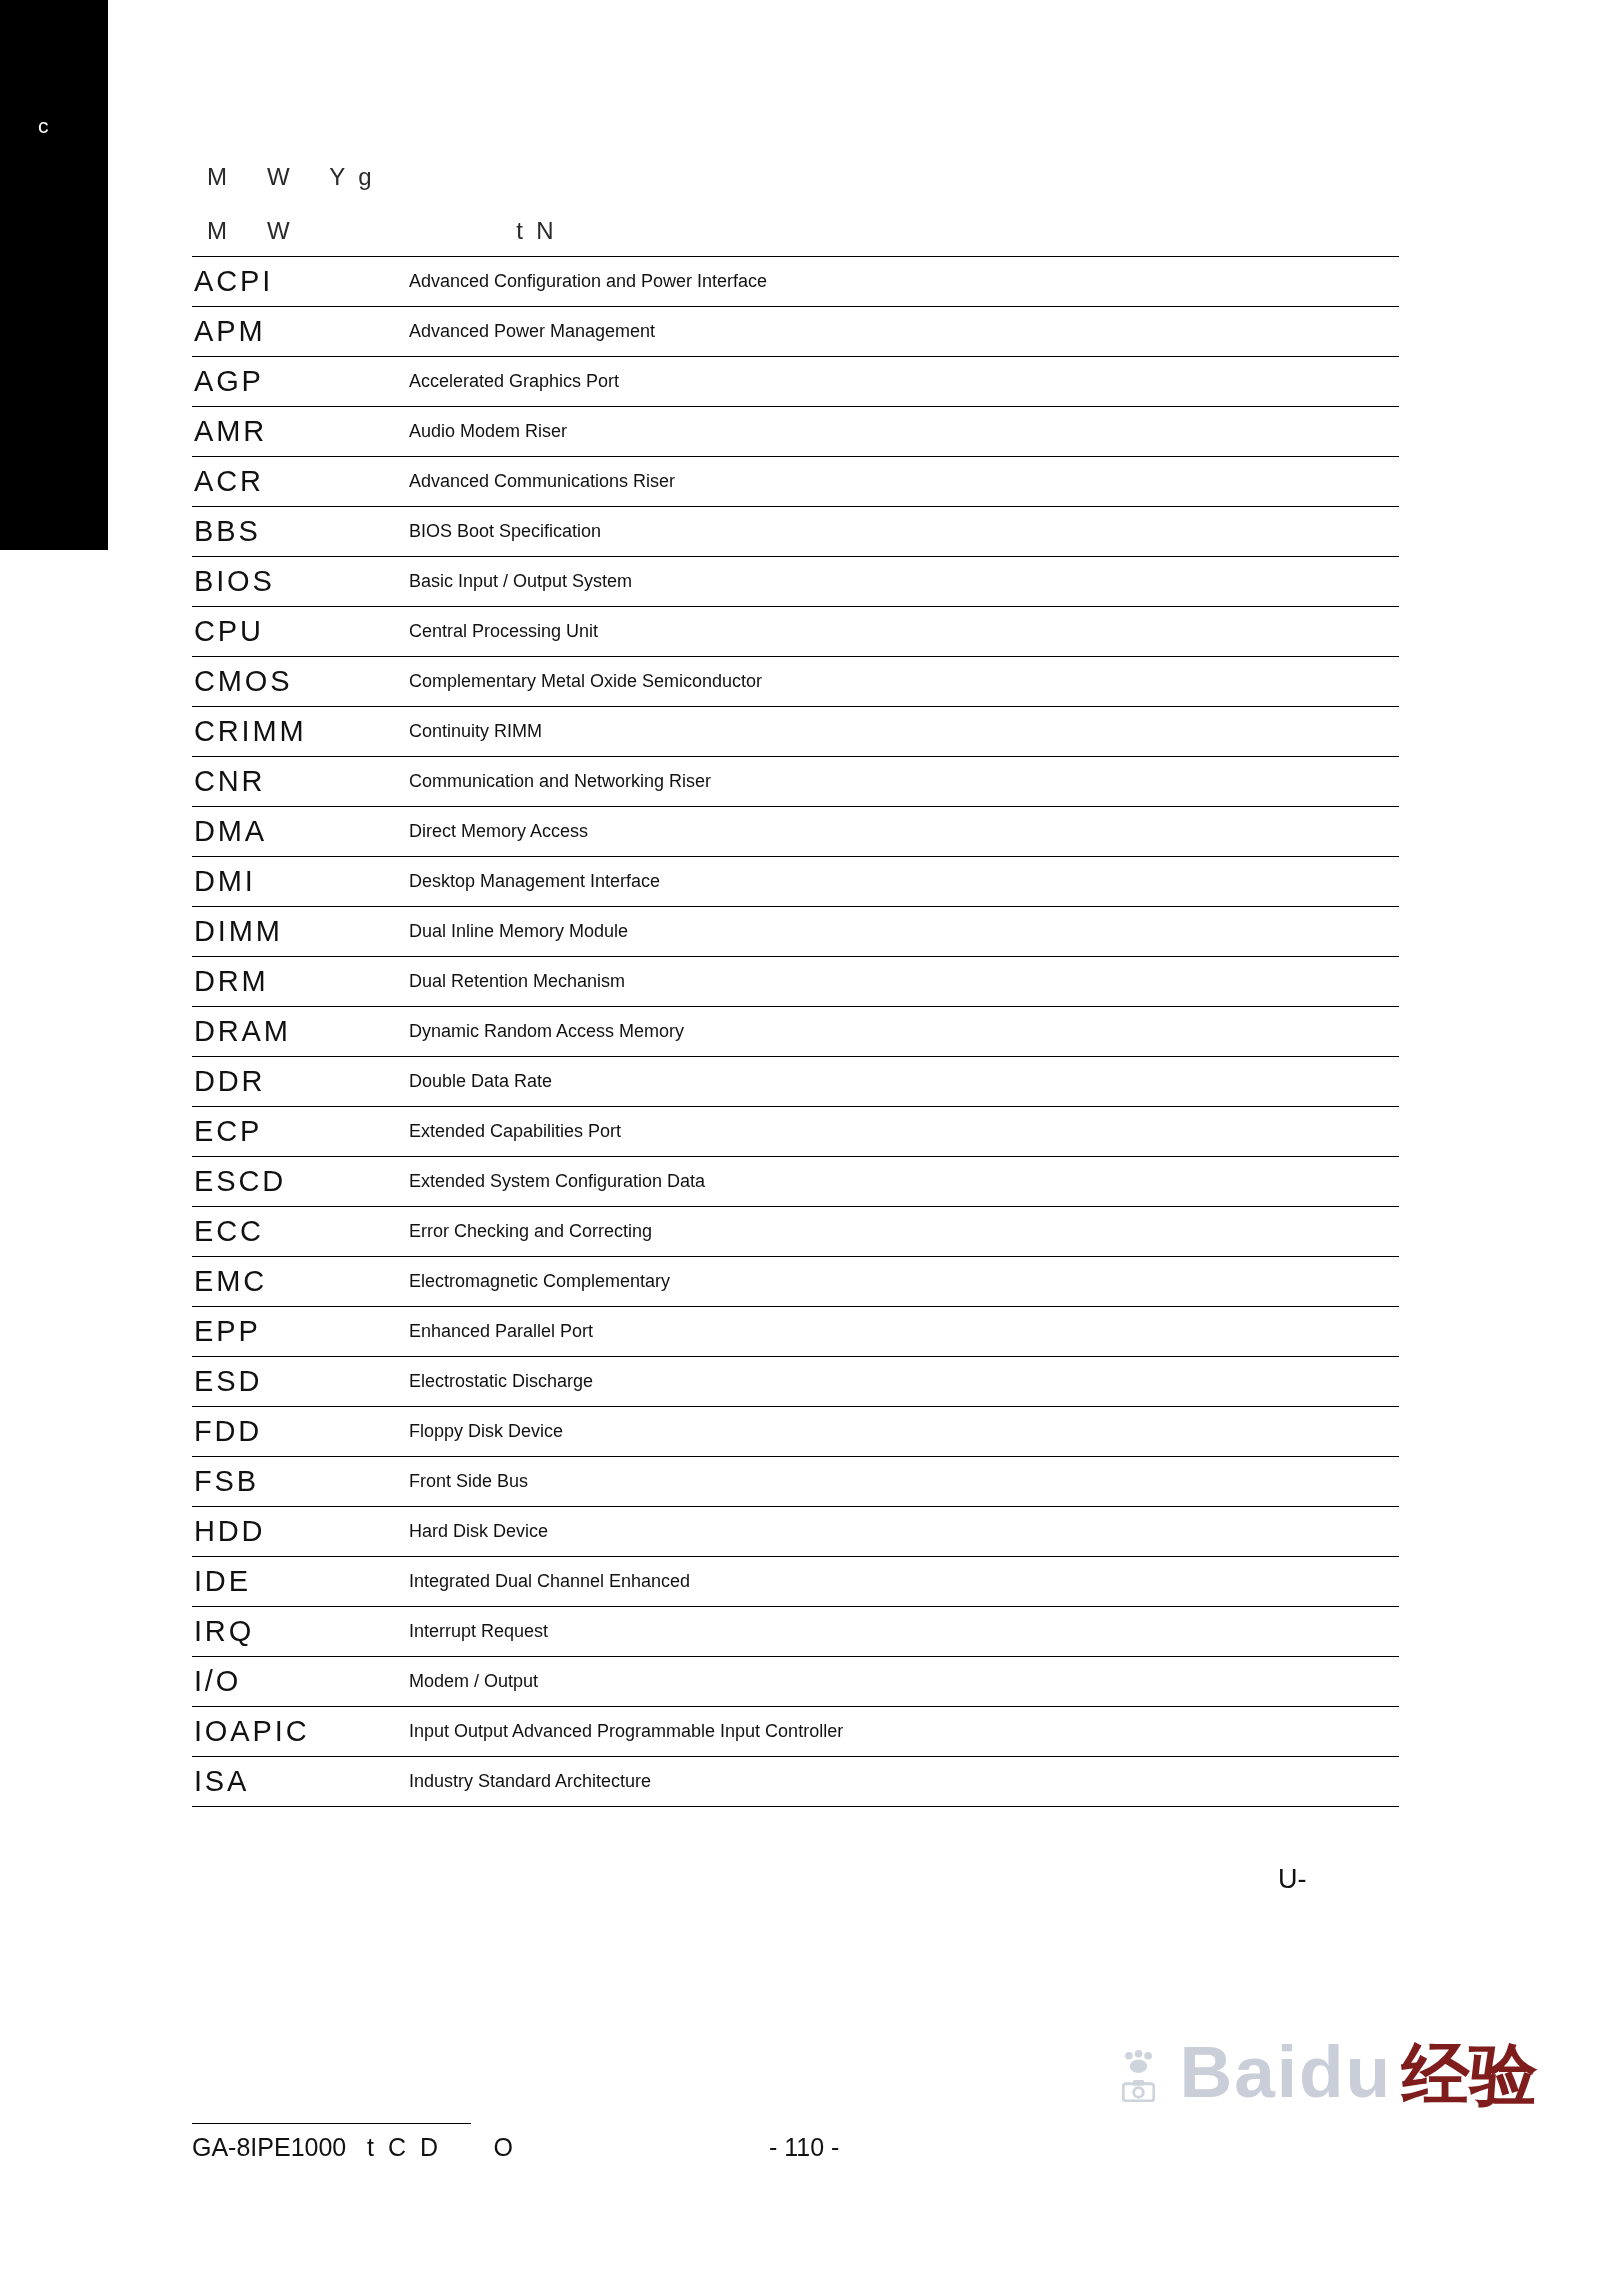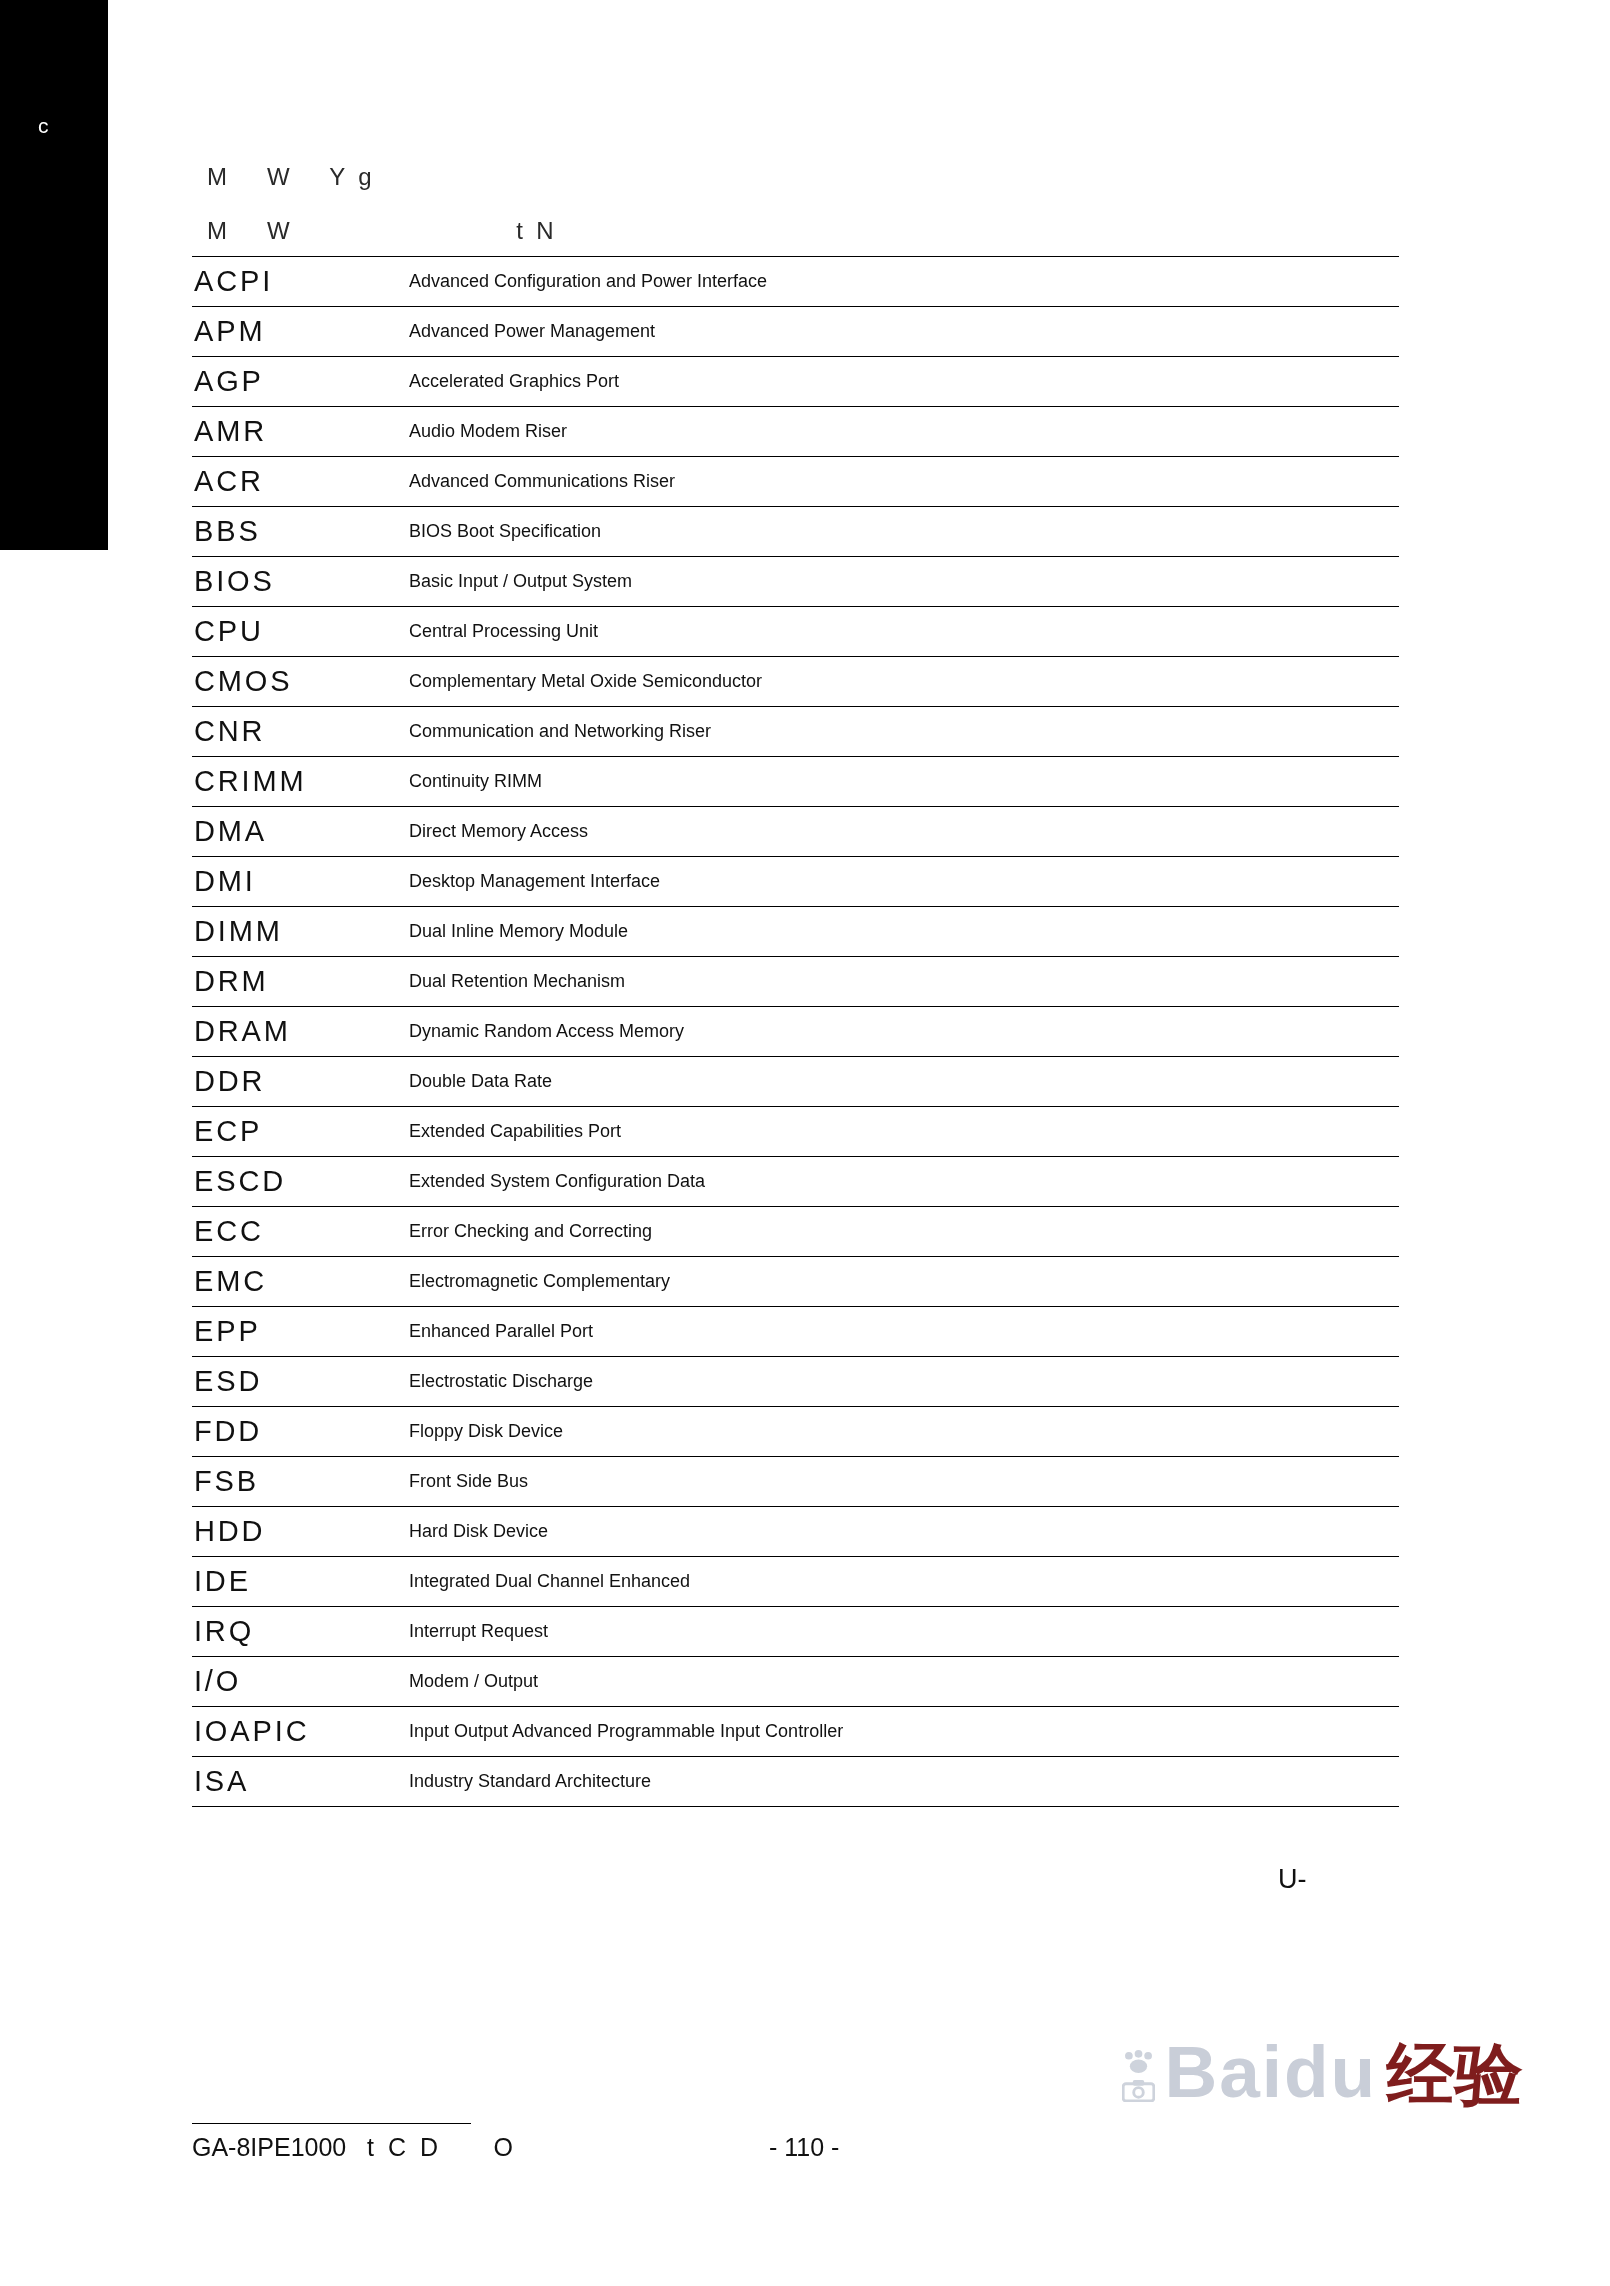--- a/index.html
+++ b/index.html
@@ -113,20 +113,21 @@
     display: flex;
     align-items: flex-end;
     gap: 9.6px;
     line-height: 1;
   }
   .wm-brand {
     font-size: 73px;
     font-weight: bold;
     letter-spacing: 1.9px;
     color: #c9ced8;
+    margin-left: 15px;
   }
   .wm-cn {
     font-size: 68px;
     font-weight: bold;
     color: #7f1d1d;
   }
   .wm-icons {
     display: flex;
     flex-direction: column;
     gap: 3.8px;
@@ -184,26 +185,26 @@
         </tr>
         <tr>
           <td class="acronym">CPU</td>
           <td class="meaning">Central Processing Unit</td>
         </tr>
         <tr>
           <td class="acronym">CMOS</td>
           <td class="meaning">Complementary Metal Oxide Semiconductor</td>
         </tr>
         <tr>
+          <td class="acronym">CRIMM</td>
+          <td class="meaning">Continuity RIMM</td>
+        </tr>
+        <tr>
           <td class="acronym">CNR</td>
           <td class="meaning">Communication and Networking Riser</td>
-        </tr>
-        <tr>
-          <td class="acronym">CRIMM</td>
-          <td class="meaning">Continuity RIMM</td>
         </tr>
         <tr>
           <td class="acronym">DMA</td>
           <td class="meaning">Direct Memory Access</td>
         </tr>
         <tr>
           <td class="acronym">DMI</td>
           <td class="meaning">Desktop Management Interface</td>
         </tr>
         <tr>

